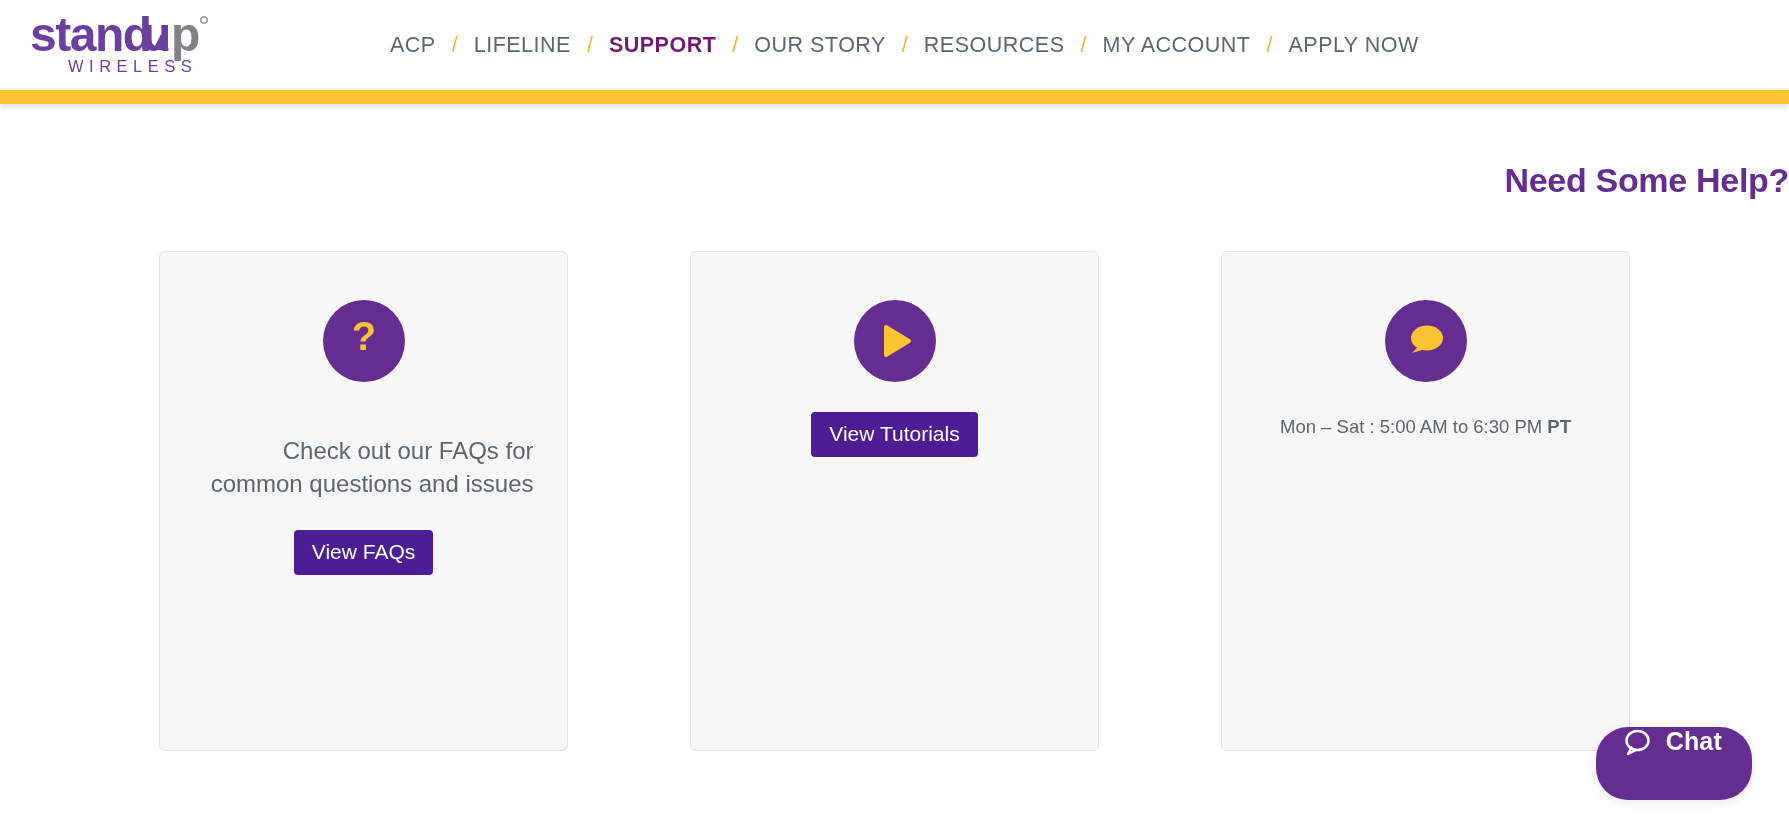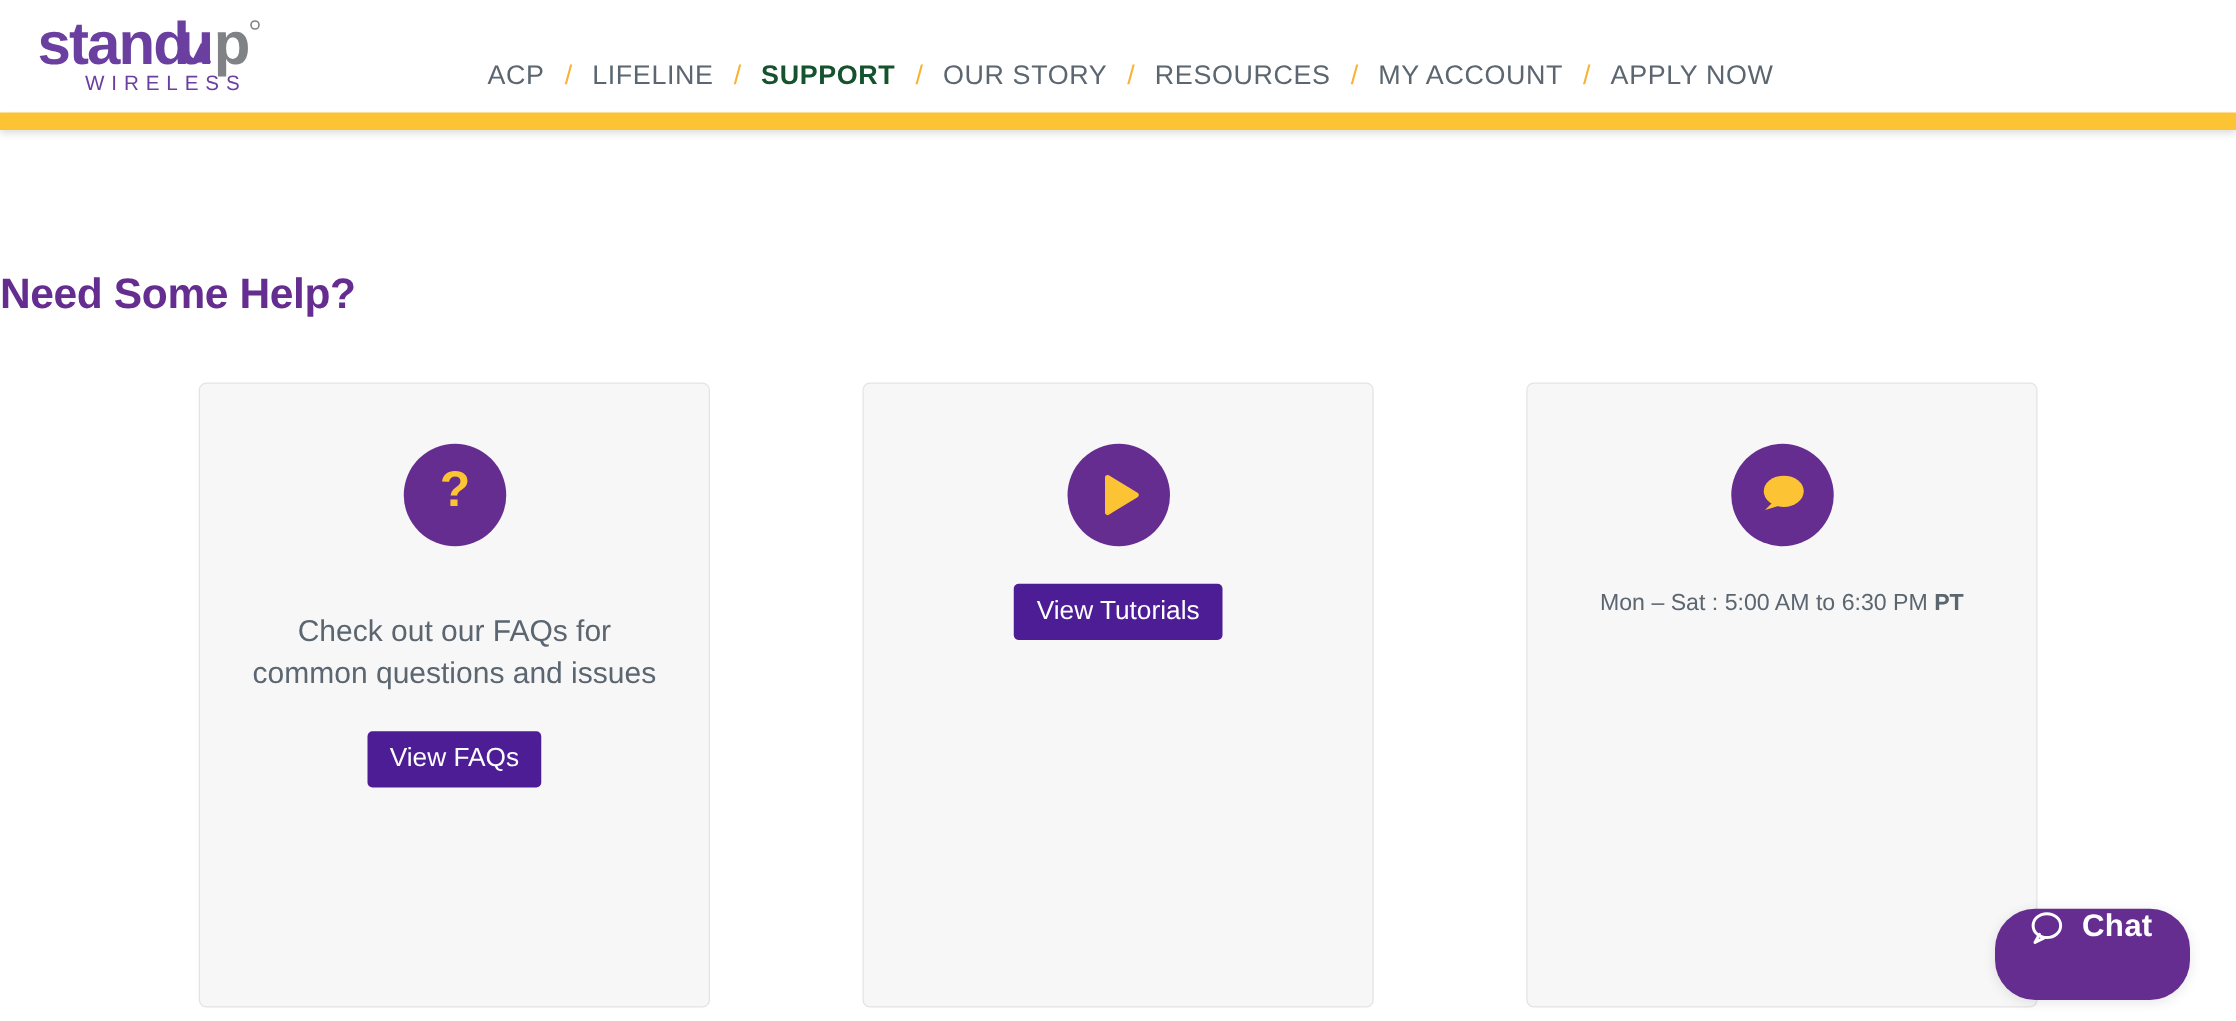--- a/index.html
+++ b/index.html
@@ -26,36 +26,36 @@
     position: absolute;
     left: 30px;
     top: 6px;
     width: 200px;
     height: 72px;
   }
 
   .nav {
     position: absolute;
     left: 390px;
-    top: 15px;
+    top: 0;
     height: 90px;
     display: flex;
     align-items: center;
   }
 
   .nav-item {
     font-size: 21.5px;
     font-weight: 500;
     letter-spacing: 0.5px;
     color: #5b6670;
     text-decoration: none;
     white-space: nowrap;
     cursor: pointer;
   }
-  .nav-item.active { color: #14532d; font-weight: 700; }
+  .nav-item.active { color: #701a75; font-weight: 700; }
 
   .nav-sep {
     font-size: 21.5px;
     color: #f9b233;
     margin: 0 16px;
     font-weight: 400;
     user-select: none;
   }
 
   .yellow-bar {
@@ -69,26 +69,26 @@
 
   
   .main {
     position: relative;
     width: 100%;
     padding-top: 0;
     background: #fff;
   }
 
   .page-title {
-    text-align: left;
+    text-align: right;
     color: #662d91;
     font-size: 34px;
     font-weight: 700;
     letter-spacing: -0.3px;
-    margin-top: 112px;
+    margin-top: 57px;
   }
 
   .cards-row {
     position: relative;
     margin-top: 51px;
     display: flex;
     justify-content: center;
     gap: 122px;
   }
 
@@ -110,21 +110,21 @@
     border-radius: 50%;
     background: #662d91;
     display: flex;
     align-items: center;
     justify-content: center;
     flex: none;
   }
 
   .card-text {
     margin-top: 52px;
-    text-align: center;
+    text-align: right;
     color: #5b6670;
     font-size: 24px;
     line-height: 1.38;
     font-weight: 400;
     max-width: 340px;
   }
 
   .card-btn {
     margin-top: 30px;
     background: #4c1d95;

